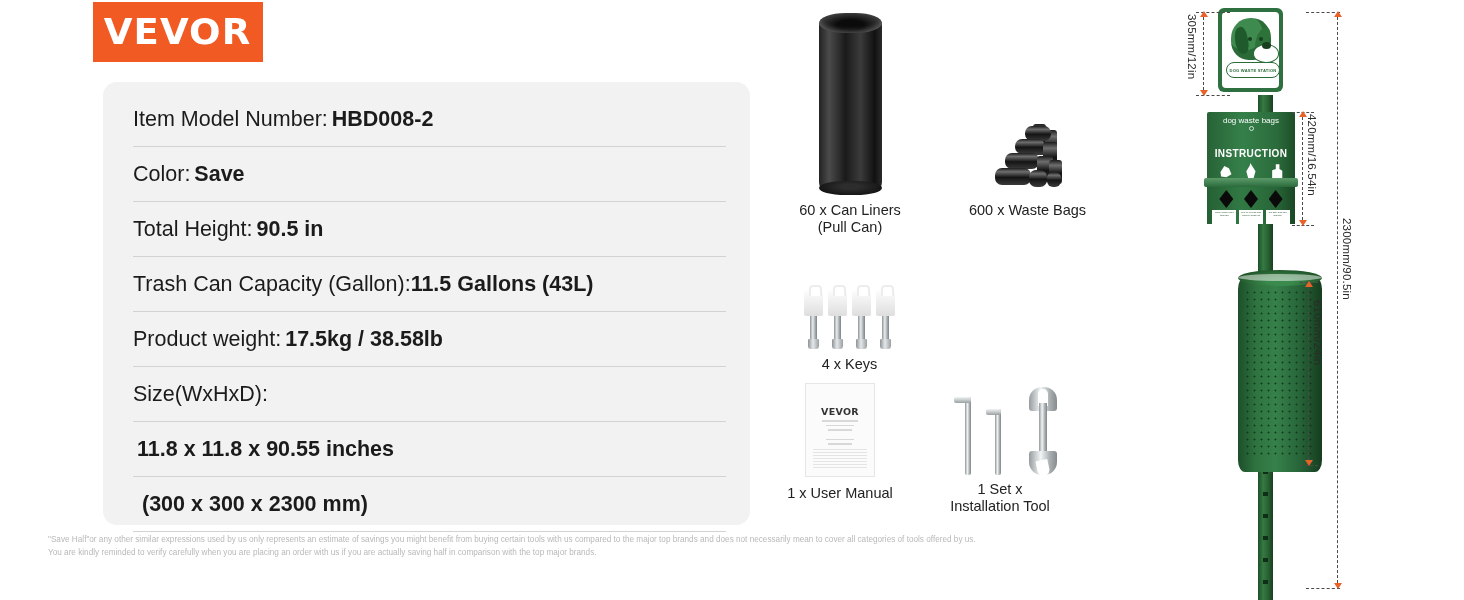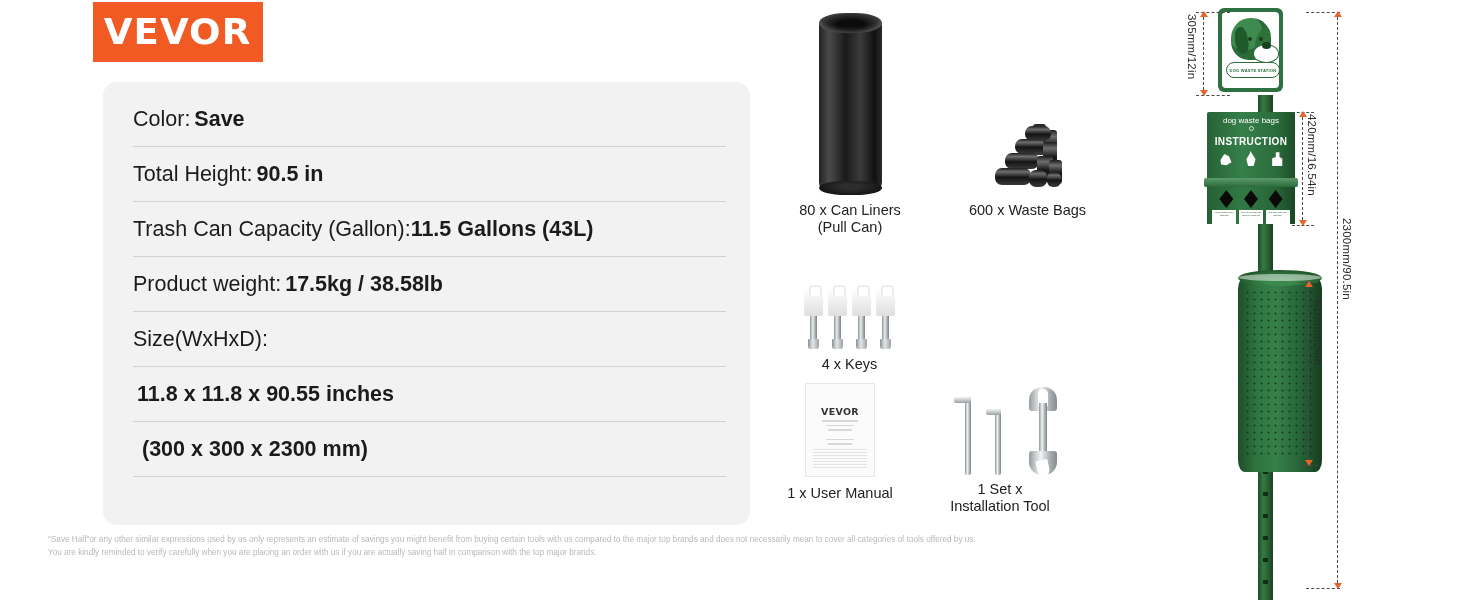--- a/index.html
+++ b/index.html
@@ -264,21 +264,21 @@
   .disp-title {
     text-align: center; color: #fff; font-size: 8px; margin-top: 4px;
     font-family: "Liberation Sans", sans-serif;
   }
   .disp-dot {
     width: 5px; height: 5px; border: 1px solid #cfe3d4; border-radius: 50%;
     margin: 1px auto;
   }
   .disp-instr {
     text-align: center; color: #fff; font-size: 10px; font-weight: bold;
-    letter-spacing: .4px; margin-top: 5px;
+    letter-spacing: .4px; margin-top: 17px;
   }
   .disp-icons {
     display: flex; justify-content: space-around; margin: 4px 6px 0;
   }
   .disp-icons i {
     display: block; width: 13px; height: 15px; background: #fff;
   }
   .disp-icons i.p1 { clip-path: polygon(10% 60%,40% 20%,75% 35%,95% 75%,55% 95%,15% 90%); }
   .disp-icons i.p2 { clip-path: polygon(45% 0,58% 18%,85% 55%,70% 100%,28% 100%,14% 55%,40% 18%); }
   .disp-icons i.p3 { clip-path: polygon(18% 100%,18% 48%,46% 40%,46% 8%,74% 8%,74% 40%,96% 52%,96% 100%); }
@@ -353,20 +353,24 @@
 <body>
 
 <div class="page">
 
   <div class="logo">
     <span class="logo-text">VEVOR</span>
   </div>
 
   <div class="spec-card">
     <div class="spec-row gap-label">
+      <span class="spec-label">Item Model Number: </span>
+      <span class="spec-value">HBD008-2</span>
+    </div>
+    <div class="spec-row gap-label">
       <span class="spec-label">Color: </span>
       <span class="spec-value">Save</span>
     </div>
     <div class="spec-row gap-label">
       <span class="spec-label">Total Height: </span>
       <span class="spec-value">90.5 in</span>
     </div>
     <div class="spec-row no-space">
       <span class="spec-label">Trash Can Capacity (Gallon):</span>
       <span class="spec-value">11.5 Gallons (43L)</span>
@@ -389,21 +393,21 @@
   <div class="disclaimer">
     <div>"Save Half"or any other similar expressions used by us only represents an estimate of savings you might benefit from buying certain tools with us compared to the major top brands and does not necessarily mean to cover all categories of tools offered by us.</div>
     <div>You are kindly reminded to verify carefully when you are placing an order with us if you are actually saving half in comparison with the top major brands.</div>
   </div>
 
   <div class="acc acc-a">
     <div class="art">
       <div class="roll"></div>
     </div>
     <div class="acc-cap">
-      <div>80 x Can Liners</div>
+      <div>60 x Can Liners</div>
       <div>(Pull Can)</div>
     </div>
   </div>
 
   <div class="acc acc-b">
     <div class="art bag-stack">
       <i style="left:48px;top:-2px;width:13px;height:31px;"></i>
       <i style="left:60px;top:4px;width:12px;height:29px;"></i>
       <i style="left:40px;top:0px;width:26px;height:15px;border-radius:7px;"></i>
       <i style="left:30px;top:13px;width:30px;height:15px;border-radius:7px;"></i>

